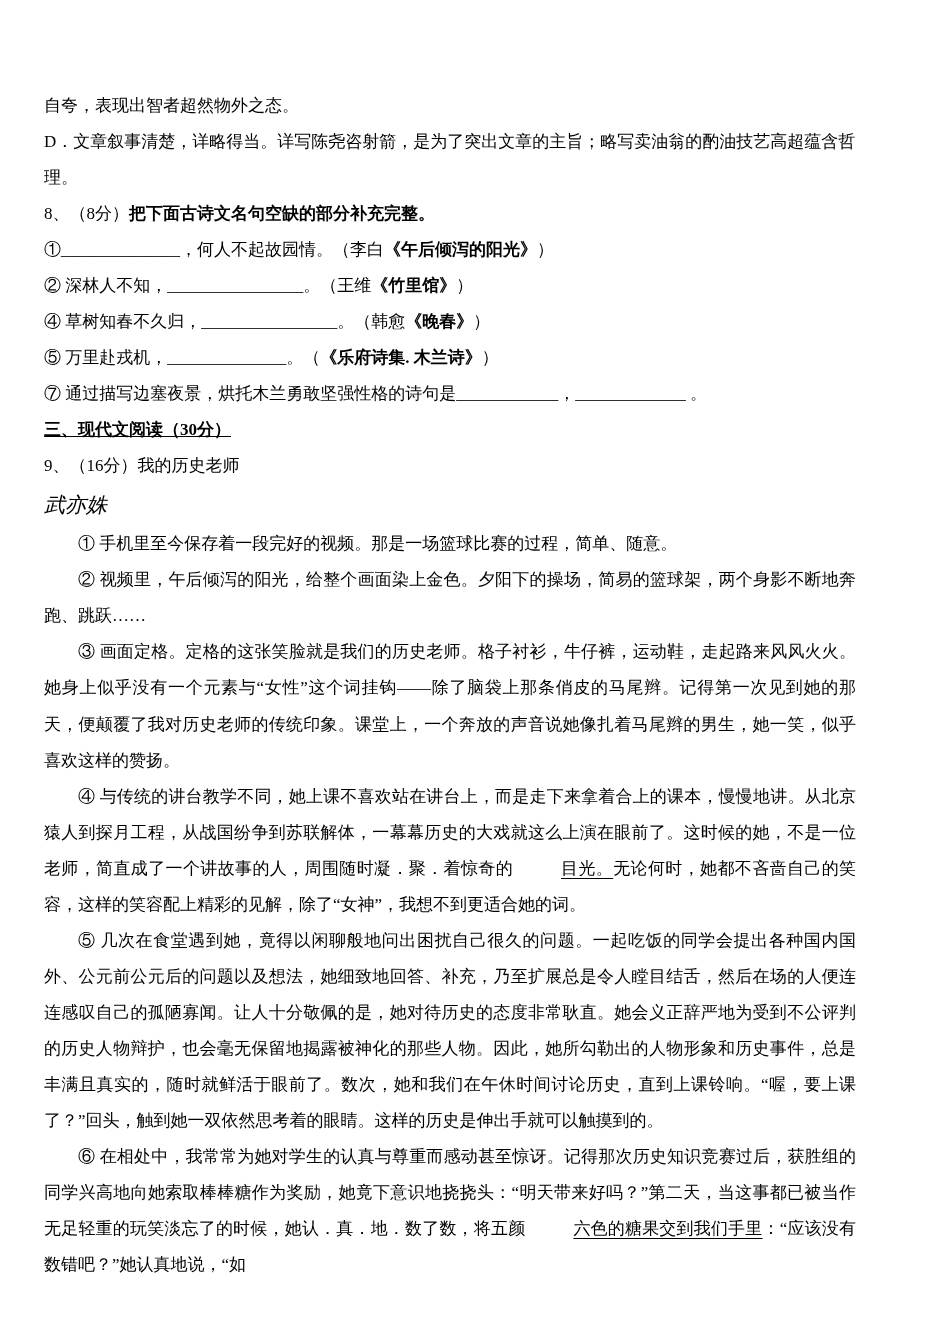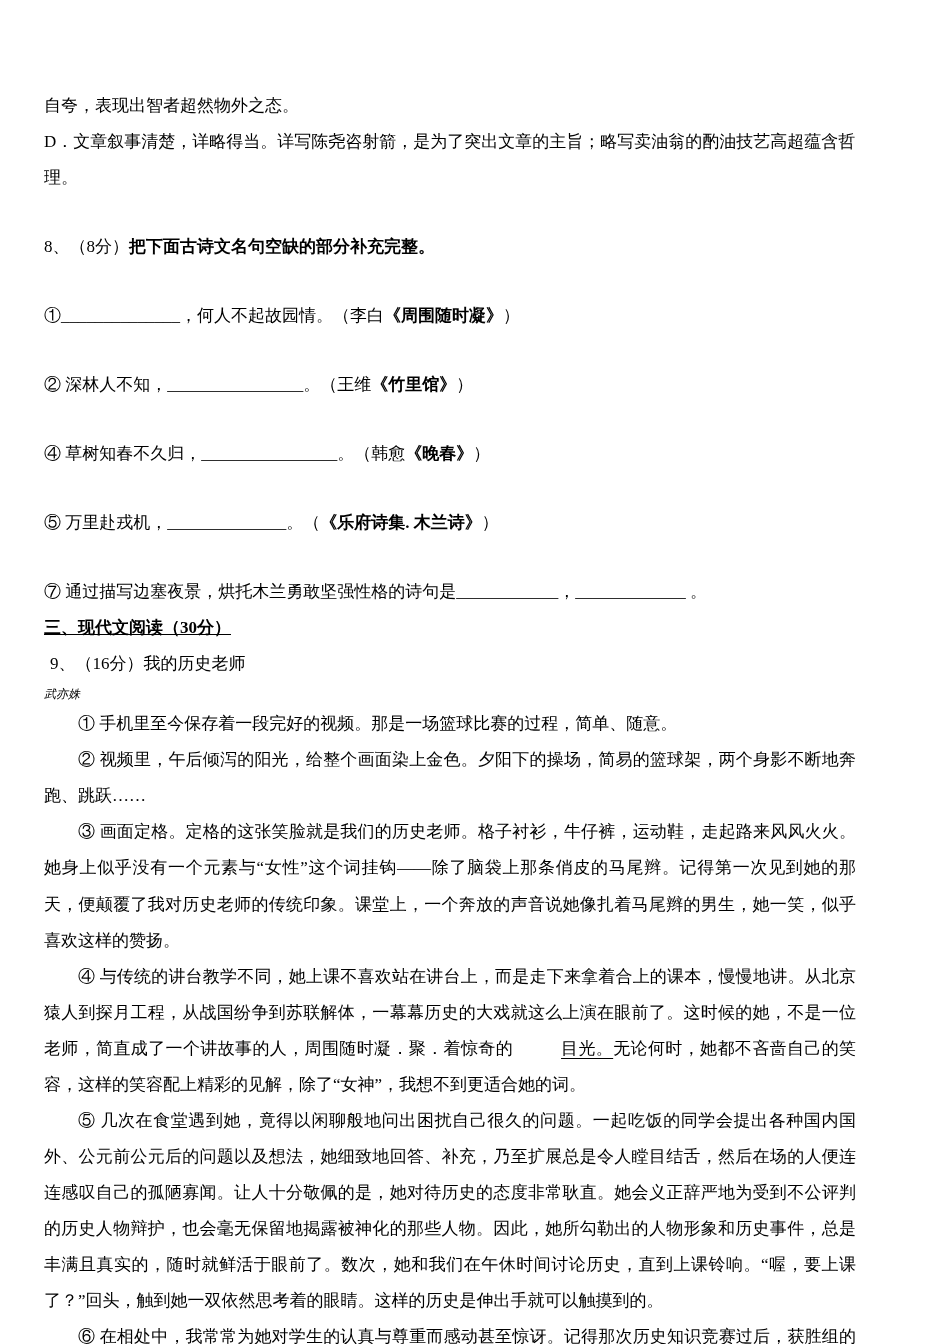--- a/index.html
+++ b/index.html
@@ -16,44 +16,44 @@
     font-family: "Liberation Serif", "DejaVu Serif", serif;
     font-size: 17px;
     color: #000000;
   }
   .block {
     margin: 0;
     padding: 0;
     line-height: 2.12;
   }
   .plain { text-align: left; }
-  .question { text-align: left; margin-top: 33px; }
+  .question { text-align: left; }
   .section { font-weight: bold; text-decoration: underline; }
-  .title { text-align: left; margin-left: 6px; }
+  .title { text-align: left; }
   .byline {
     font-style: italic;
-    font-size: 12px;
+    font-size: 21px;
     line-height: 2.0;
   }
   .body-para {
     text-align: justify;
     text-indent: 2em;
   }
   .bold { font-weight: bold; }
   .underline { text-decoration: underline; text-underline-offset: 4px; margin-left: 48px; }
 </style>
 </head>
 <body>
 
 <div class="page">
   <div>
       <p class="block plain"><span>自夸，表现出智者超然物外之态。</span></p>
       <p class="block plain"><span>D．文章叙事清楚，详略得当。详写陈尧咨射箭，是为了突出文章的主旨；略写卖油翁的酌油技艺高超蕴含哲理。</span></p>
       <p class="block question"><span>8、（8分）</span><span class="bold">把下面古诗文名句空缺的部分补充完整。</span></p>
-      <p class="block question"><span>①______________，何人不起故园情。（李白</span><span class="bold">《周围随时凝》</span><span>）</span></p>
+      <p class="block question"><span>①______________，何人不起故园情。（李白</span><span class="bold">《午后倾泻的阳光》</span><span>）</span></p>
       <p class="block question"><span>② 深林人不知，________________。（王维</span><span class="bold">《竹里馆》</span><span>）</span></p>
       <p class="block question"><span>④ 草树知春不久归，________________。（韩愈</span><span class="bold">《晚春》</span><span>）</span></p>
       <p class="block question"><span>⑤ 万里赴戎机，______________。（</span><span class="bold">《乐府诗集. 木兰诗》</span><span>）</span></p>
       <p class="block question"><span>⑦ 通过描写边塞夜景，烘托木兰勇敢坚强性格的诗句是____________，_____________ 。</span></p>
       <p class="block section"><span>三、现代文阅读（30分）</span></p>
       <p class="block title"><span>9、（16分）我的历史老师</span></p>
       <p class="block byline"><span>武亦姝</span></p>
       <p class="block body-para"><span>① 手机里至今保存着一段完好的视频。那是一场篮球比赛的过程，简单、随意。</span></p>
       <p class="block body-para"><span>② 视频里，午后倾泻的阳光，给整个画面染上金色。夕阳下的操场，简易的篮球架，两个身影不断地奔跑、跳跃……</span></p>
       <p class="block body-para"><span>③ 画面定格。定格的这张笑脸就是我们的历史老师。格子衬衫，牛仔裤，运动鞋，走起路来风风火火。她身上似乎没有一个元素与“女性”这个词挂钩——除了脑袋上那条俏皮的马尾辫。记得第一次见到她的那天，便颠覆了我对历史老师的传统印象。课堂上，一个奔放的声音说她像扎着马尾辫的男生，她一笑，似乎喜欢这样的赞扬。</span></p>

